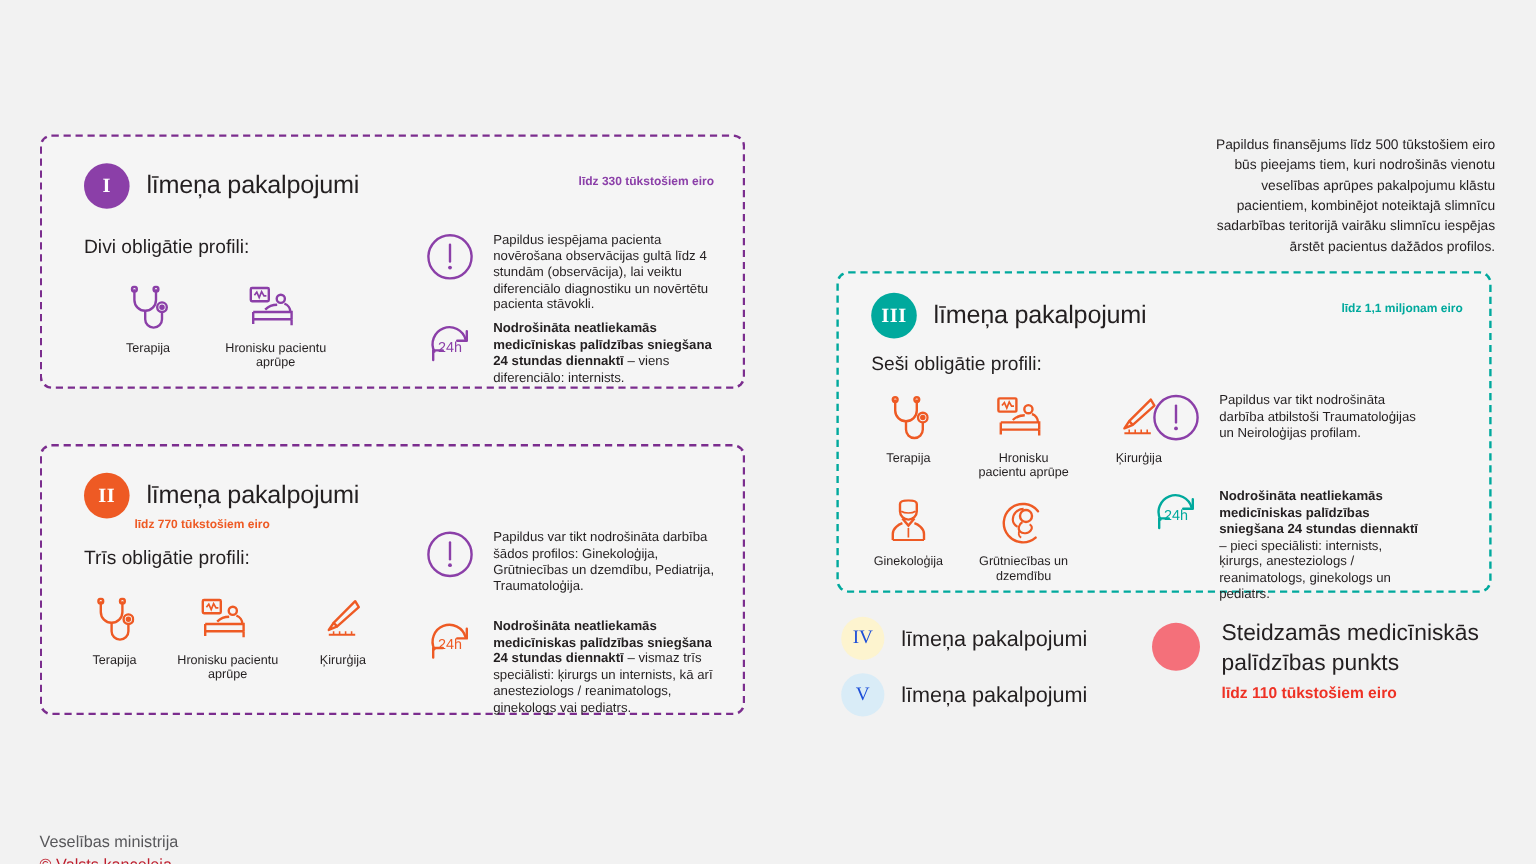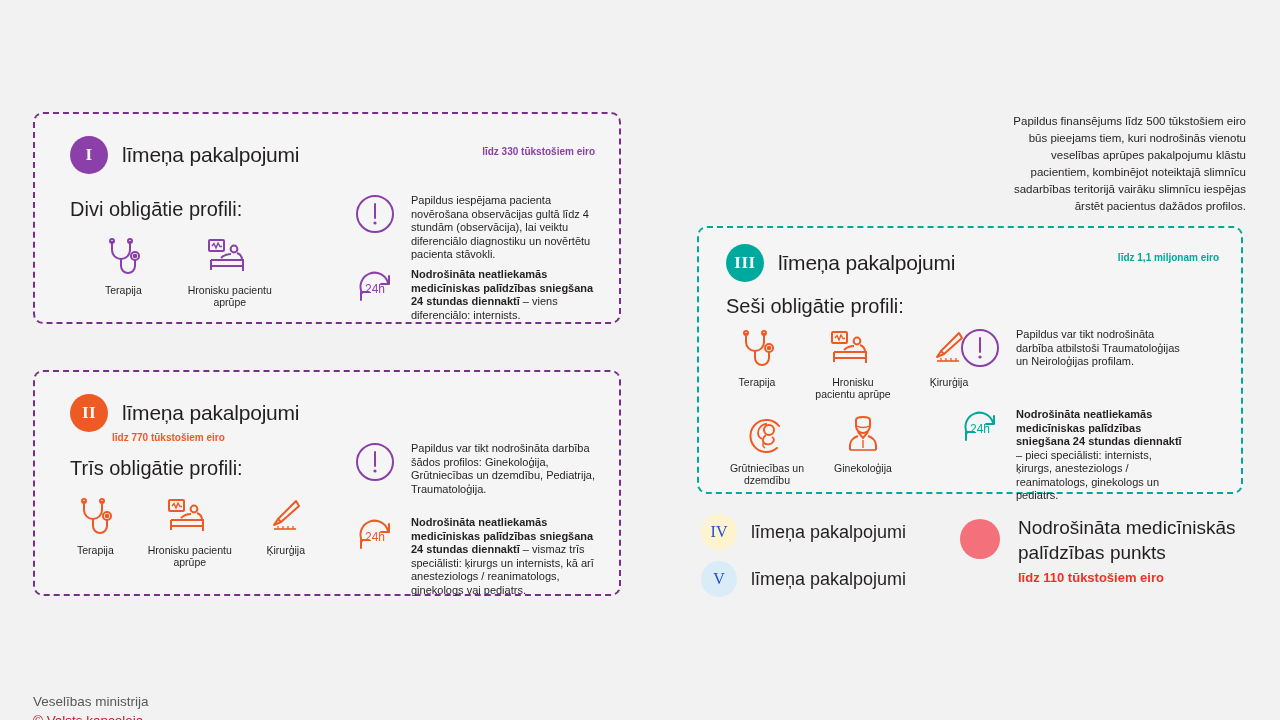--- a/index.html
+++ b/index.html
@@ -47,21 +47,21 @@
   .amount{
     position:absolute;
     font-size:10px;
     font-weight:600;
   }
   .amount.purple{color:#8b3fa8;}
   .amount.orange{color:#ee5a24;}
   .amount.teal{color:#00a99d;}
 
   .sub-title{
-    font-size:20px;
+    font-size:16px;
     color:#231f20;
   }
 
   
   .profiles{display:flex;}
   .profile{
     display:flex;flex-direction:column;align-items:center;
     text-align:center;
   }
   .profile .glyph{height:44px;display:flex;align-items:flex-end;justify-content:center;}
@@ -306,47 +306,47 @@
             <path d="M8 31h22" stroke-width="1.6"></path>
             <path d="M12 31v-3M17 31v-3M22 31v-3M27 31v-3" stroke-width="1.3"></path>
           </svg>
         </div>
         <div class="plabel">Ķirurģija</div>
       </div>
     </div>
 
     <div class="profiles" style="position:absolute;left:26px;top:184px;gap:22px;">
 
-      <div class="profile" style="width:84px;">
-        <div class="glyph">
-          <svg width="44" height="40" viewBox="0 0 44 40" fill="none" stroke="#ee5a24" stroke-width="2">
-            <path d="M34 10a16 16 0 10-2 22" stroke-linecap="round"></path>
-            <path d="M22 8c-5 0-9 4-9 9 0 3 2 5 4 6" stroke-width="1.8"></path>
-            <circle cx="24" cy="14" r="5"></circle>
-            <path d="M21 19c-3 2-4 6-2 8 2 2 7 2 9-1 1.5-2 1-4-1-5" stroke-width="1.8"></path>
-            <path d="M19 26c-2 2-1 5 1 6" stroke-width="1.5"></path>
-          </svg>
-        </div>
-        <div class="plabel">Grūtniecības un dzemdību</div>
-      </div>
-
       <div class="profile" style="width:64px;">
         <div class="glyph">
           <svg width="38" height="40" viewBox="0 0 38 40" fill="none" stroke="#ee5a24" stroke-width="2">
             <path d="M12 4c0-2 3-3 7-3s7 1 7 3v6a7 7 0 01-14 0z"></path>
             <path d="M13 10c3 2 9 2 12 0" stroke-width="1.4"></path>
             <path d="M14 16l5 6 5-6"></path>
             <path d="M6 34v-5c0-5 5-8 8-9M32 34v-5c0-5-5-8-8-9"></path>
             <path d="M6 34h26" stroke-width="1.6"></path>
             <path d="M19 24v8" stroke-width="1.4"></path>
           </svg>
         </div>
         <div class="plabel">Ginekoloģija</div>
       </div>
 
+      <div class="profile" style="width:84px;">
+        <div class="glyph">
+          <svg width="44" height="40" viewBox="0 0 44 40" fill="none" stroke="#ee5a24" stroke-width="2">
+            <path d="M34 10a16 16 0 10-2 22" stroke-linecap="round"></path>
+            <path d="M22 8c-5 0-9 4-9 9 0 3 2 5 4 6" stroke-width="1.8"></path>
+            <circle cx="24" cy="14" r="5"></circle>
+            <path d="M21 19c-3 2-4 6-2 8 2 2 7 2 9-1 1.5-2 1-4-1-5" stroke-width="1.8"></path>
+            <path d="M19 26c-2 2-1 5 1 6" stroke-width="1.5"></path>
+          </svg>
+        </div>
+        <div class="plabel">Grūtniecības un dzemdību</div>
+      </div>
+
     </div>
 
     <div class="note" style="position:absolute;left:259px;top:98px;width:230px;">
       <div class="icon">
         <svg width="44" height="44" viewBox="0 0 44 44" fill="none" stroke="#8b3fa8" stroke-width="2">
           <circle cx="22" cy="22" r="18"></circle>
           <path d="M22 12v14" stroke-linecap="round"></path>
           <circle cx="22" cy="31" r="1.6" fill="#8b3fa8" stroke="none"></circle>
         </svg>
       </div>
@@ -372,21 +372,21 @@
   </div>
 
   <div class="minor-row" style="left:701px;top:561px;">
     <div class="minor-badge blue">V</div>
     <div class="minor-label">līmeņa pakalpojumi</div>
   </div>
 
   <div class="emerg" style="left:960px;top:515px;">
     <div class="dot"></div>
     <div>
-      <div class="etitle">Nodrošināta medicīniskās</div>
+      <div class="etitle">Steidzamās medicīniskās</div>
       <div class="etitle">palīdzības punkts</div>
       <div class="eamount">līdz 110 tūkstošiem eiro</div>
     </div>
   </div>
 
   <div class="footer" style="left:33px;top:647px;">
     <div class="l1">Veselības ministrija</div>
     <div class="l2">© Valsts kanceleja</div>
   </div>
 

